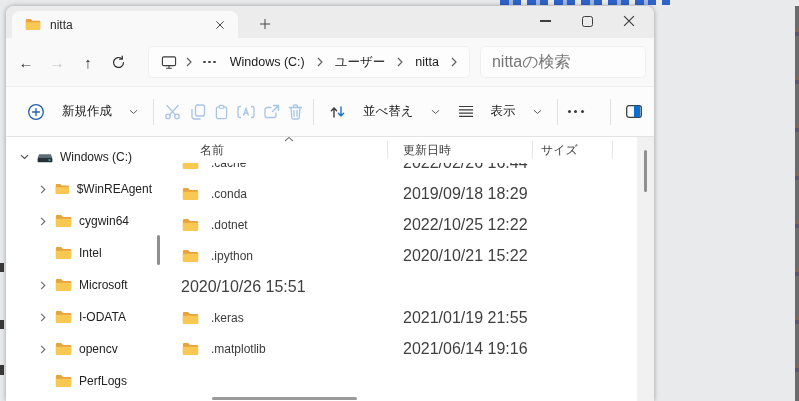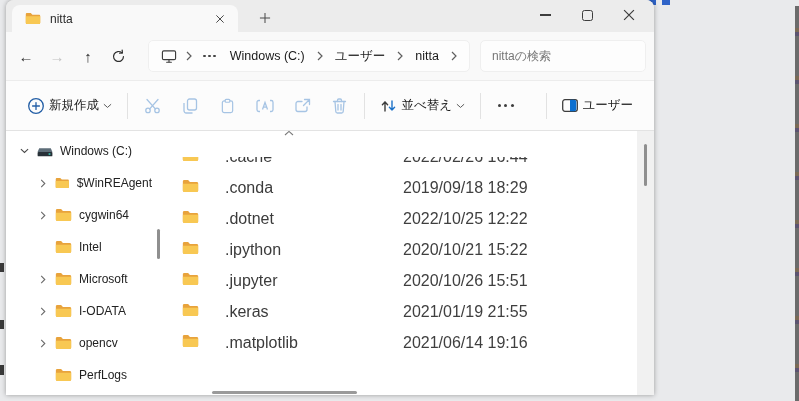--- a/index.html
+++ b/index.html
@@ -14,21 +14,21 @@
     position:absolute;left:500px;top:0;width:170px;height:5px;
     background:repeating-linear-gradient(90deg,#2f63c8 0 9px,#9db7e8 9px 13px,#2f63c8 13px 21px,rgba(0,0,0,0) 21px 27px);
   }
   .bg-left-dash{position:absolute;left:0;width:4px;background:#3a3a3a;}
   .bg-right-strip{
     position:absolute;left:795px;top:6px;width:4px;height:395px;
     background:repeating-linear-gradient(180deg,#6b6b6b 0 22px,#7a6a55 22px 26px,#5c5470 26px 30px,#6b6b6b 30px 48px);
   }
   
   .window{
-    position:absolute;left:6px;top:0;width:648px;height:395px;
+    position:absolute;left:6px;top:6px;width:648px;height:395px;
     border-radius:8px 8px 0 0;overflow:hidden;
     background:#ececec;box-shadow:0 0 5px rgba(0,0,0,.35);
     display:flex;flex-direction:column;
   }
   
   .tabstrip{height:32px;background:#ececec;position:relative;display:flex;align-items:flex-end;padding-left:6px;flex:0 0 auto;}
   .tab{
     width:226px;height:27px;background:#f9f9f9;border-radius:8px 8px 0 0;
     display:flex;align-items:center;gap:9px;padding:0 9px 0 13px;box-sizing:border-box;
   }
@@ -50,29 +50,29 @@
   .crumb{font-size:12.5px;color:#1a1a1a;white-space:nowrap;padding:2px 3px;border-radius:3px;}
   .crumb-chevron{display:flex;align-items:center;}
   .crumb-dots{display:flex;gap:2.5px;padding:0 2px;}
   .crumb-dots i{width:2.6px;height:2.6px;border-radius:50%;background:#444;}
   .searchbox{
     width:166px;height:32px;margin-left:10px;background:#fdfdfd;border:1px solid #efefef;border-radius:5px;
     box-sizing:border-box;display:flex;align-items:center;flex:0 0 auto;
   }
   .searchbox input{
     border:none;outline:none;background:transparent;width:100%;padding:0 11px;
-    font-size:12px;color:#b91c1c;font-family:inherit;
+    font-size:16px;color:#b91c1c;font-family:inherit;
   }
   .searchbox input::placeholder{color:#767676;opacity:1;}
   
   .toolbar{
     height:51px;background:#fcfcfc;border-top:1px solid #ececec;border-bottom:1px solid #e3e3e3;
     display:flex;align-items:center;padding:0 12px;flex:0 0 auto;box-sizing:border-box;
   }
-  .tb-btn{display:flex;align-items:center;gap:4px;height:36px;padding:0 9px;border-radius:5px;}
+  .tb-btn{display:flex;align-items:center;gap:17px;height:36px;padding:0 9px;border-radius:5px;}
   .tb-label{font-size:12.5px;color:#1a1a1a;white-space:nowrap;}
   .tb-sep{width:1px;height:26px;background:#e2e2e2;margin:0 6px;flex:0 0 auto;}
   .tb-iconbtn{width:40px;height:36px;margin:0 4px;display:flex;align-items:center;justify-content:center;border-radius:5px;}
   .more-dots{display:flex;gap:3.5px;}
   .more-dots i{width:3px;height:3px;border-radius:50%;background:#3d3d3d;}
   
   .bodyarea{flex:1;background:#ffffff;display:flex;position:relative;min-height:0;}
   .sidebar{width:146px;flex:0 0 auto;padding-top:4px;box-sizing:border-box;}
   .tree-row{height:32px;display:flex;align-items:center;gap:7px;padding-left:13px;border-radius:4px;}
   .tree-row.child{padding-left:31px;}
@@ -89,21 +89,21 @@
   .hcell{position:relative;height:100%;display:flex;align-items:center;}
   .hcell .htext{padding-left:34px;}
   .hcell.c2 .htext{padding-left:15px;}
   .hcell.c3 .htext{padding-left:8px;}
   .hcell::after{content:"";position:absolute;right:0;top:4px;width:1px;height:18px;background:#e7e7e7;}
   .hcell.c4::after{display:none;}
   .sort-caret{position:absolute;left:118px;top:-1px;z-index:3;}
   .rows-clip{position:absolute;top:26px;left:0;right:17px;bottom:0;overflow:hidden;z-index:1;}
   .file-row{height:31px;display:grid;grid-template-columns:222px 145px 80px 1fr;align-items:center;}
   .file-row.clipped{margin-top:-16px;}
-  .fname{display:flex;align-items:flex-start;gap:26px;padding-left:16px;font-size:16px;color:#3b3b3b;white-space:nowrap;}
+  .fname{display:flex;align-items:center;gap:12px;padding-left:16px;font-size:12px;color:#3b3b3b;white-space:nowrap;}
   .fdate{padding-left:15px;font-size:16px;color:#3f3f3f;white-space:nowrap;}
   .fsize{font-size:12px;color:#3f3f3f;}
   .vscroll{position:absolute;right:0;top:0;bottom:0;width:17px;background:#f1f1f1;z-index:4;}
   .v-thumb{position:absolute;left:7px;top:13px;width:3px;height:42px;background:#8f8f8f;border-radius:2px;}
   .hscroll-thumb{position:absolute;left:46px;bottom:1px;width:145px;height:3px;background:#9a9a9a;border-radius:2px;z-index:5;}
   svg{display:block;}
 </style>
 </head>
 <body>
 
@@ -269,20 +269,29 @@
     <div class="tb-btn">
       <svg width="17" height="14" viewBox="0 0 17 14" fill="none">
         <path d="M5 12 V3 M5 3 L2.4 5.8 M5 3 l2.6 2.8" stroke="#3d3d3d" stroke-width="1.4" stroke-linecap="round"></path>
         <path d="M12 2 v9 M12 11 l-2.6 -2.8 M12 11 l2.6 -2.8" stroke="#1d72c8" stroke-width="1.4" stroke-linecap="round"></path>
       </svg>
       <span class="tb-label">並べ替え</span>
       <svg width="9" height="6" viewBox="0 0 10 6" fill="none" stroke="#5a5a5a" stroke-width="1.1">
           <path d="M1 1 L5 4.6 L9 1"></path>
         </svg>
     </div>
+    <div class="tb-btn">
+      <svg width="16" height="13" viewBox="0 0 16 13" stroke="#3d3d3d" stroke-width="1.2">
+        <path d="M1 1.5 h14 M1 4.8 h14 M1 8.1 h14 M1 11.4 h14"></path>
+      </svg>
+      <span class="tb-label">表示</span>
+      <svg width="9" height="6" viewBox="0 0 10 6" fill="none" stroke="#5a5a5a" stroke-width="1.1">
+          <path d="M1 1 L5 4.6 L9 1"></path>
+        </svg>
+    </div>
     <div class="tb-sep"></div>
     <div class="tb-iconbtn">
       <span class="more-dots">
           <i></i>
           <i></i>
           <i></i>
         </span>
     </div>
     <div class="tb-sep" style="margin-left:22px;"></div>
     <div class="tb-btn">
@@ -382,20 +391,32 @@
     <div class="side-scroll">
       <div class="side-thumb"></div>
     </div>
 
     <div class="listarea">
       <div class="sort-caret">
         <svg width="10" height="6" viewBox="0 0 10 6" fill="none" stroke="#7a7a7a" stroke-width="1.1">
             <path d="M1 5 L5 1.4 L9 5"></path>
           </svg>
       </div>
+      <div class="list-header">
+        <div class="hcell c1">
+            <span class="htext">名前</span>
+          </div>
+        <div class="hcell c2">
+            <span class="htext">更新日時</span>
+          </div>
+        <div class="hcell c3">
+            <span class="htext">サイズ</span>
+          </div>
+        <div class="hcell c4"></div>
+      </div>
       <div class="rows-clip">
         <div class="file-row clipped">
           <div class="fname">
               <svg width="17" height="14" viewBox="0 0 20 16">
                 <use href="#folder"></use>
               </svg>
               <span>.cache</span>
             </div>
           <div class="fdate">2022/02/26 16:44</div>
             <div class="fsize"></div>
@@ -428,26 +449,20 @@
               <svg width="17" height="14" viewBox="0 0 20 16">
                 <use href="#folder"></use>
               </svg>
               <span>.ipython</span>
             </div>
           <div class="fdate">2020/10/21 15:22</div>
             <div class="fsize"></div>
             <div></div>
         </div>
         <div class="file-row">
-          <div class="fname">
-              <svg width="17" height="14" viewBox="0 0 20 16">
-                <use href="#folder"></use>
-              </svg>
-              <span>.jupyter</span>
-            </div>
           <div class="fdate">2020/10/26 15:51</div>
             <div class="fsize"></div>
             <div></div>
         </div>
         <div class="file-row">
           <div class="fname">
               <svg width="17" height="14" viewBox="0 0 20 16">
                 <use href="#folder"></use>
               </svg>
               <span>.keras</span>

